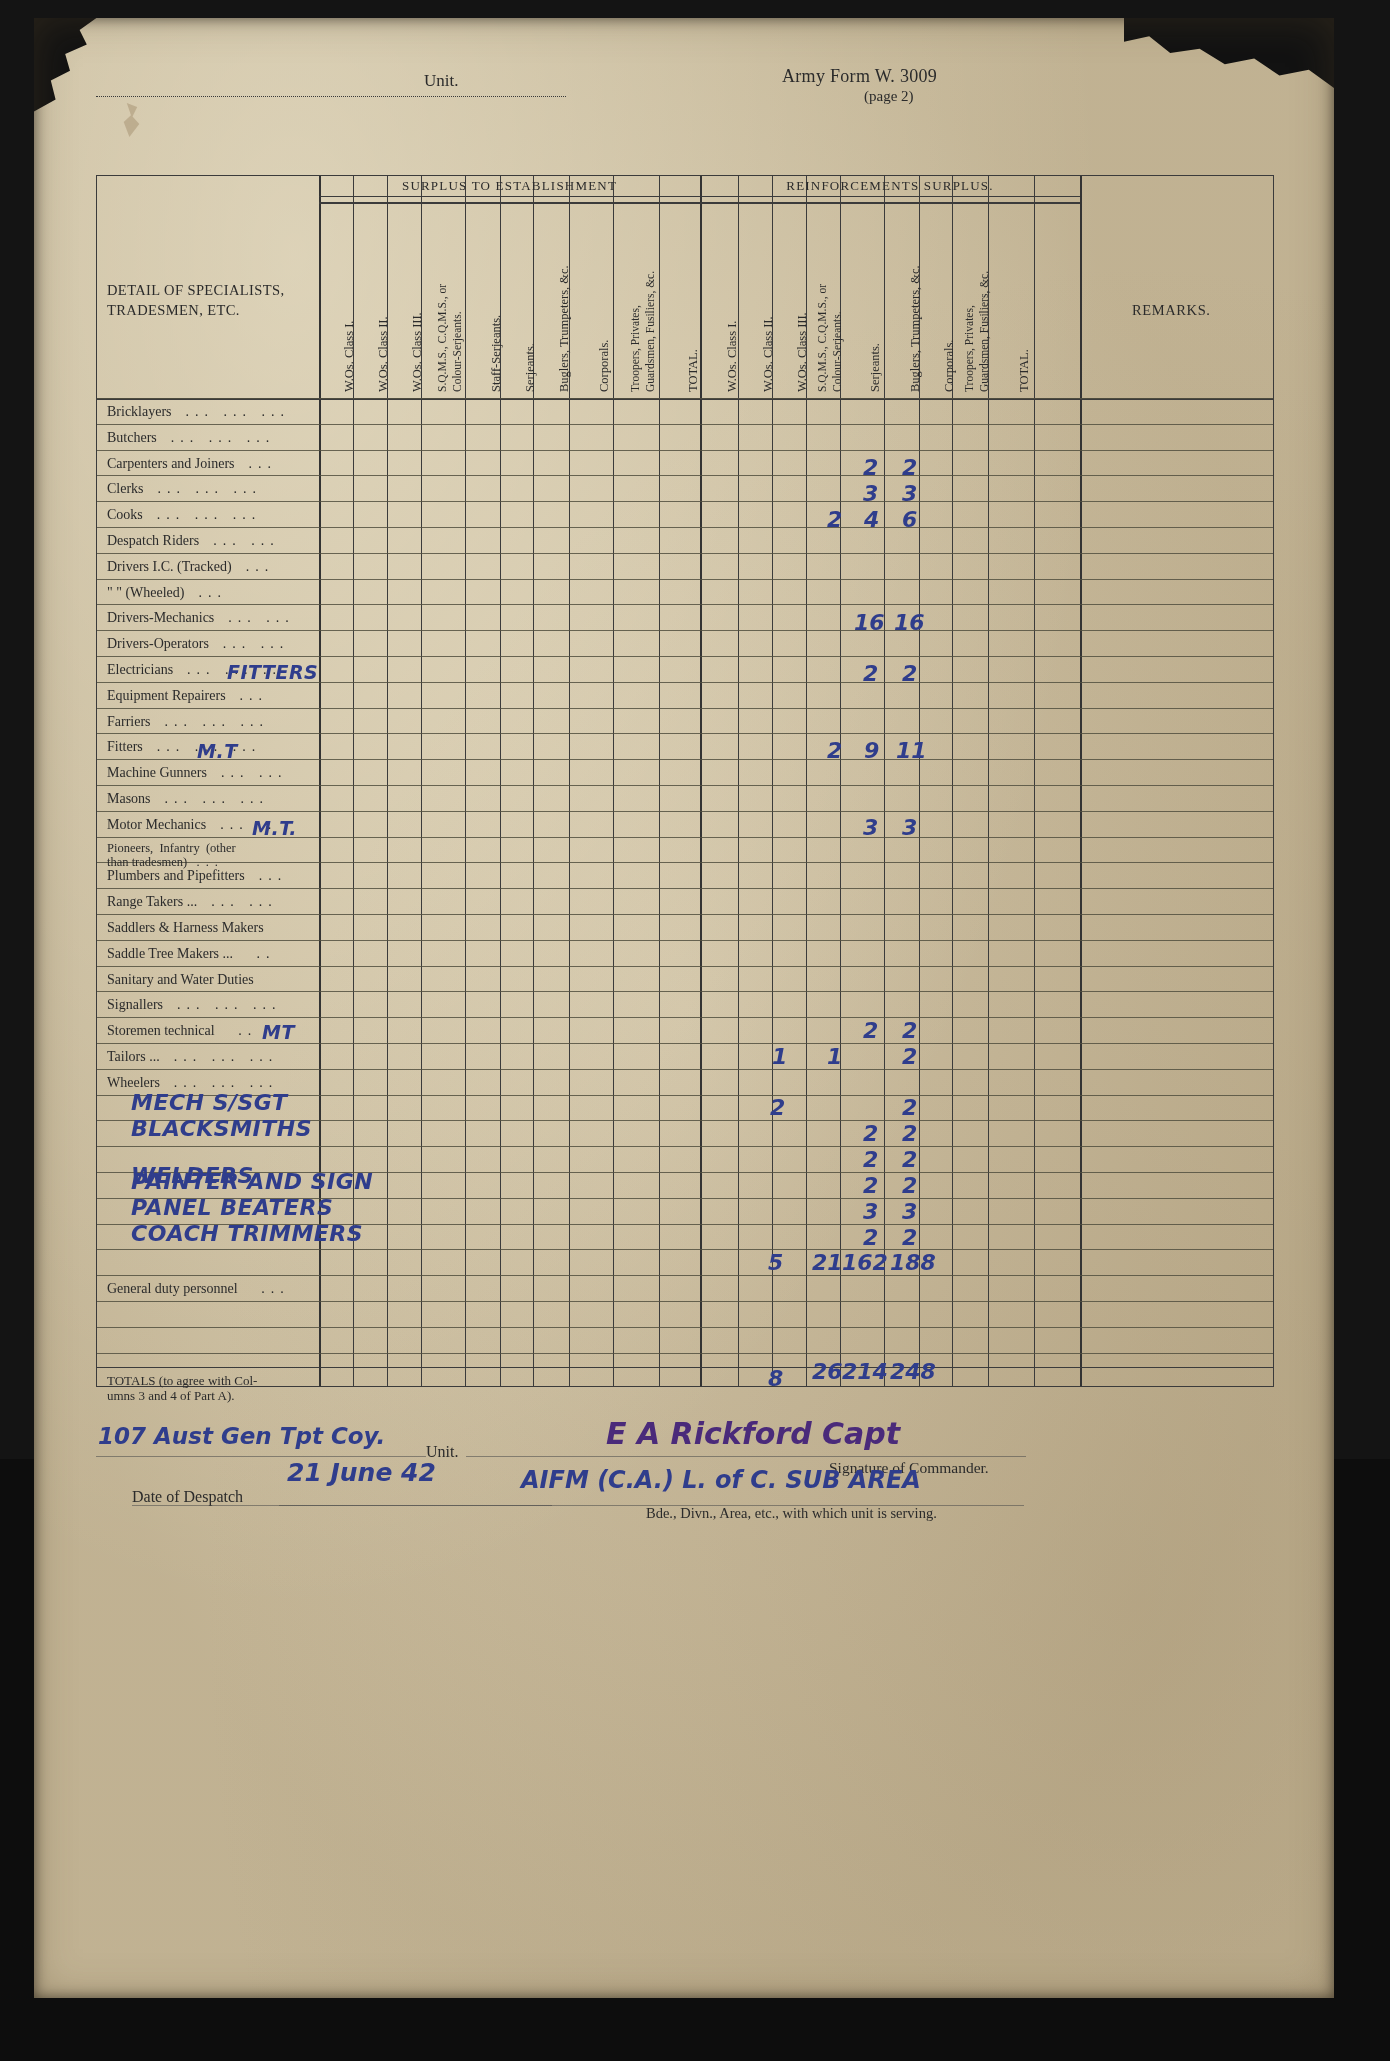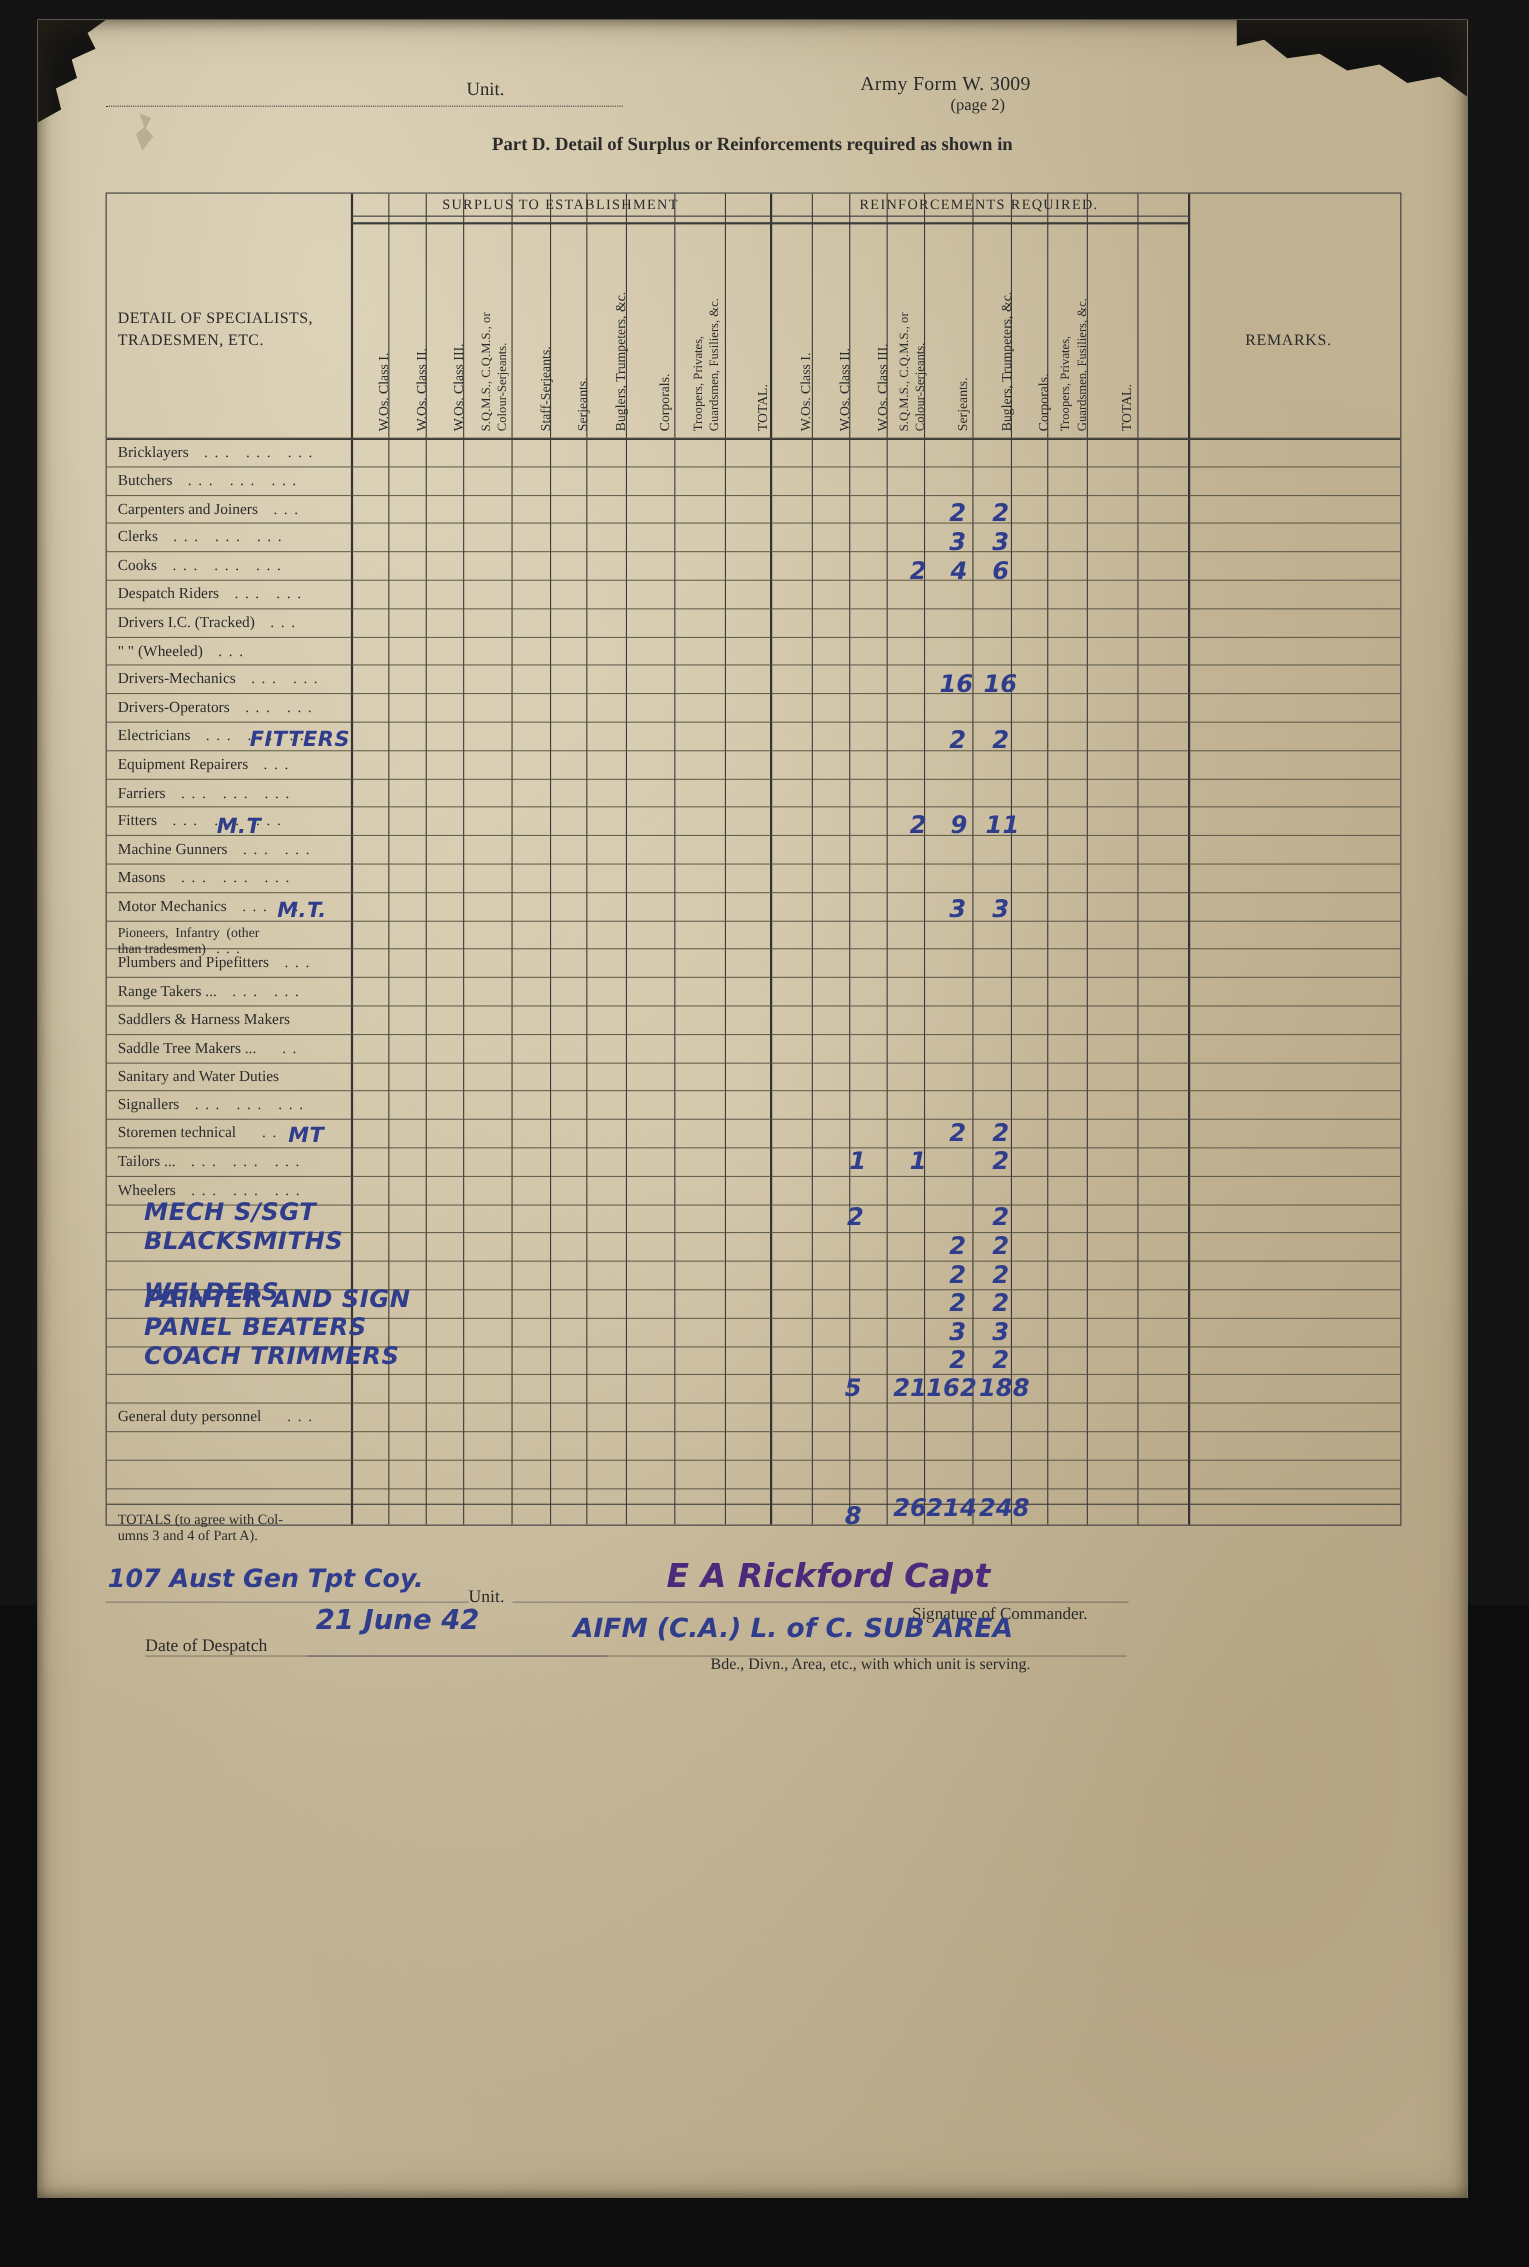--- a/index.html
+++ b/index.html
@@ -80,21 +80,20 @@
     <div class="tear2"></div>
     <div class="edge"></div>
 
     <div class="content">
 
       <div class="unitline"></div>
       <div class="unit-label">Unit.</div>
       <div class="af-title">Army Form W. 3009</div>
       <div class="af-page">(page 2)</div>
       <div class="pin"></div>
-      <div class="partd1">Part D.   Detail of Surplus or Reinforcements required as shown in</div>
 
       <div class="tblbox" id="tblbox">
           <div class="vline thick" style="left: 222px;"></div>
           <div class="vline" style="left: 256px;"></div>
           <div class="vline" style="left: 290px;"></div>
           <div class="vline" style="left: 324px;"></div>
           <div class="vline" style="left: 368px;"></div>
           <div class="vline" style="left: 403px;"></div>
           <div class="vline" style="left: 436px;"></div>
           <div class="vline" style="left: 472px;"></div>
@@ -106,21 +105,21 @@
           <div class="vline" style="left: 709px;"></div>
           <div class="vline" style="left: 743px;"></div>
           <div class="vline" style="left: 787px;"></div>
           <div class="vline" style="left: 822px;"></div>
           <div class="vline" style="left: 855px;"></div>
           <div class="vline" style="left: 891px;"></div>
           <div class="vline" style="left: 937px;"></div>
           <div class="vline thick" style="left: 983px;"></div>
           <div class="hline head" style="top: 26px; left: 222px; right: 193px;"></div>
           <div class="grp" style="left: 222px; top: 2px; width: 381px;">SURPLUS TO ESTABLISHMENT</div>
-          <div class="grp" style="left: 603px; top: 2px; width: 380px;">REINFORCEMENTS REQUIRED.</div>
+          <div class="grp" style="left: 603px; top: 2px; width: 380px;">REINFORCEMENTS SURPLUS.</div>
           <div class="hline head" style="top: 222px;"></div>
           <div class="hdr-left">
             <div>DETAIL OF SPECIALISTS,</div>
             <div>TRADESMEN, ETC.</div>
           </div>
           <div class="hdr-remarks">REMARKS.</div>
           <div class="colhead" style="left: 245px; bottom: 10px; height: 0px; top: 216px; transform-origin: left top; transform: rotate(-90deg);">W.Os. Class I.</div>
           <div class="colhead" style="left: 279px; bottom: 10px; height: 0px; top: 216px; transform-origin: left top; transform: rotate(-90deg);">W.Os. Class II.</div>
           <div class="colhead" style="left: 313px; bottom: 10px; height: 0px; top: 216px; transform-origin: left top; transform: rotate(-90deg);">W.Os. Class III.</div>
           <div class="colhead" style="left: 345px; bottom: 10px; height: 0px; white-space: nowrap; line-height: 15px; font-size: 11.5px; top: 216px; transform-origin: left top; transform: rotate(-90deg);">

